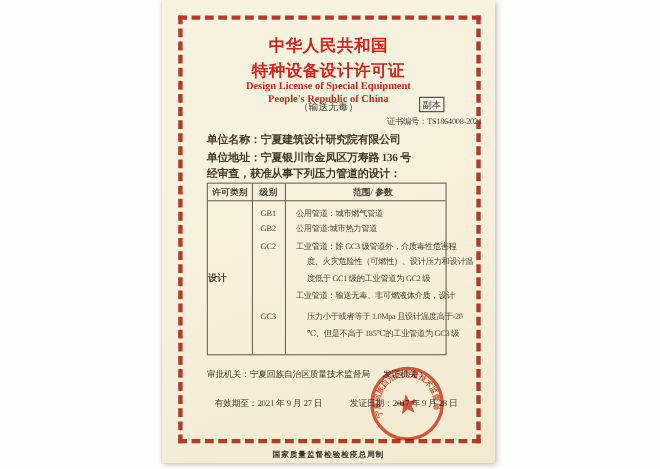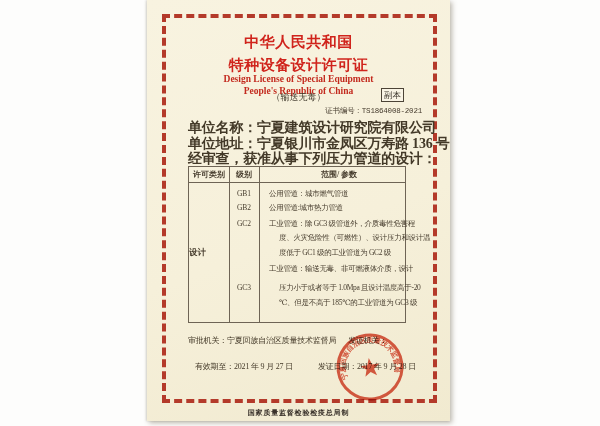--- a/index.html
+++ b/index.html
@@ -37,28 +37,28 @@
     font-family:"Liberation Serif","DejaVu Serif",serif;
     font-size:9px; line-height:11px; color:#3f382b; white-space:nowrap;
   }
   .copy-box {
     left:234px; top:88px; width:23px; height:14px;
     border:1px solid #4c4437; text-align:center;
     font-family:"Liberation Serif","DejaVu Serif",serif;
     font-size:8.5px; line-height:12px; color:#3a332a; background:rgba(255,255,255,.25);
   }
   .cert-no {
-    top:106px; right:28px;
-    font-family:Liberation Mono, monospace;
+    top:106px; right:12px;
+    font-family:Liberation Serif, serif;
     font-size:7.5px; letter-spacing:-.2px; color:#453b2d; white-space:nowrap;
   }
   .info-line {
     left:41px;
     font-family:"Liberation Serif","DejaVu Serif",serif;
-    font-weight:700; font-size:14px; line-height:10px;
+    font-weight:700; font-size:10px; line-height:10px;
     letter-spacing:-.2px; color:#433928; white-space:nowrap;
   }
   .lic-table {
     left:41px; top:166px; width:218px; height:157px;
     border:1px solid #6e6455;
     font-family:"Liberation Serif","DejaVu Serif",serif;
     color:#473d2e;
   }
   .vline { position:absolute; top:0; bottom:0; width:1px; background:#6e6455; }
   .hline { position:absolute; left:0; right:0; height:1px; background:#6e6455; }

